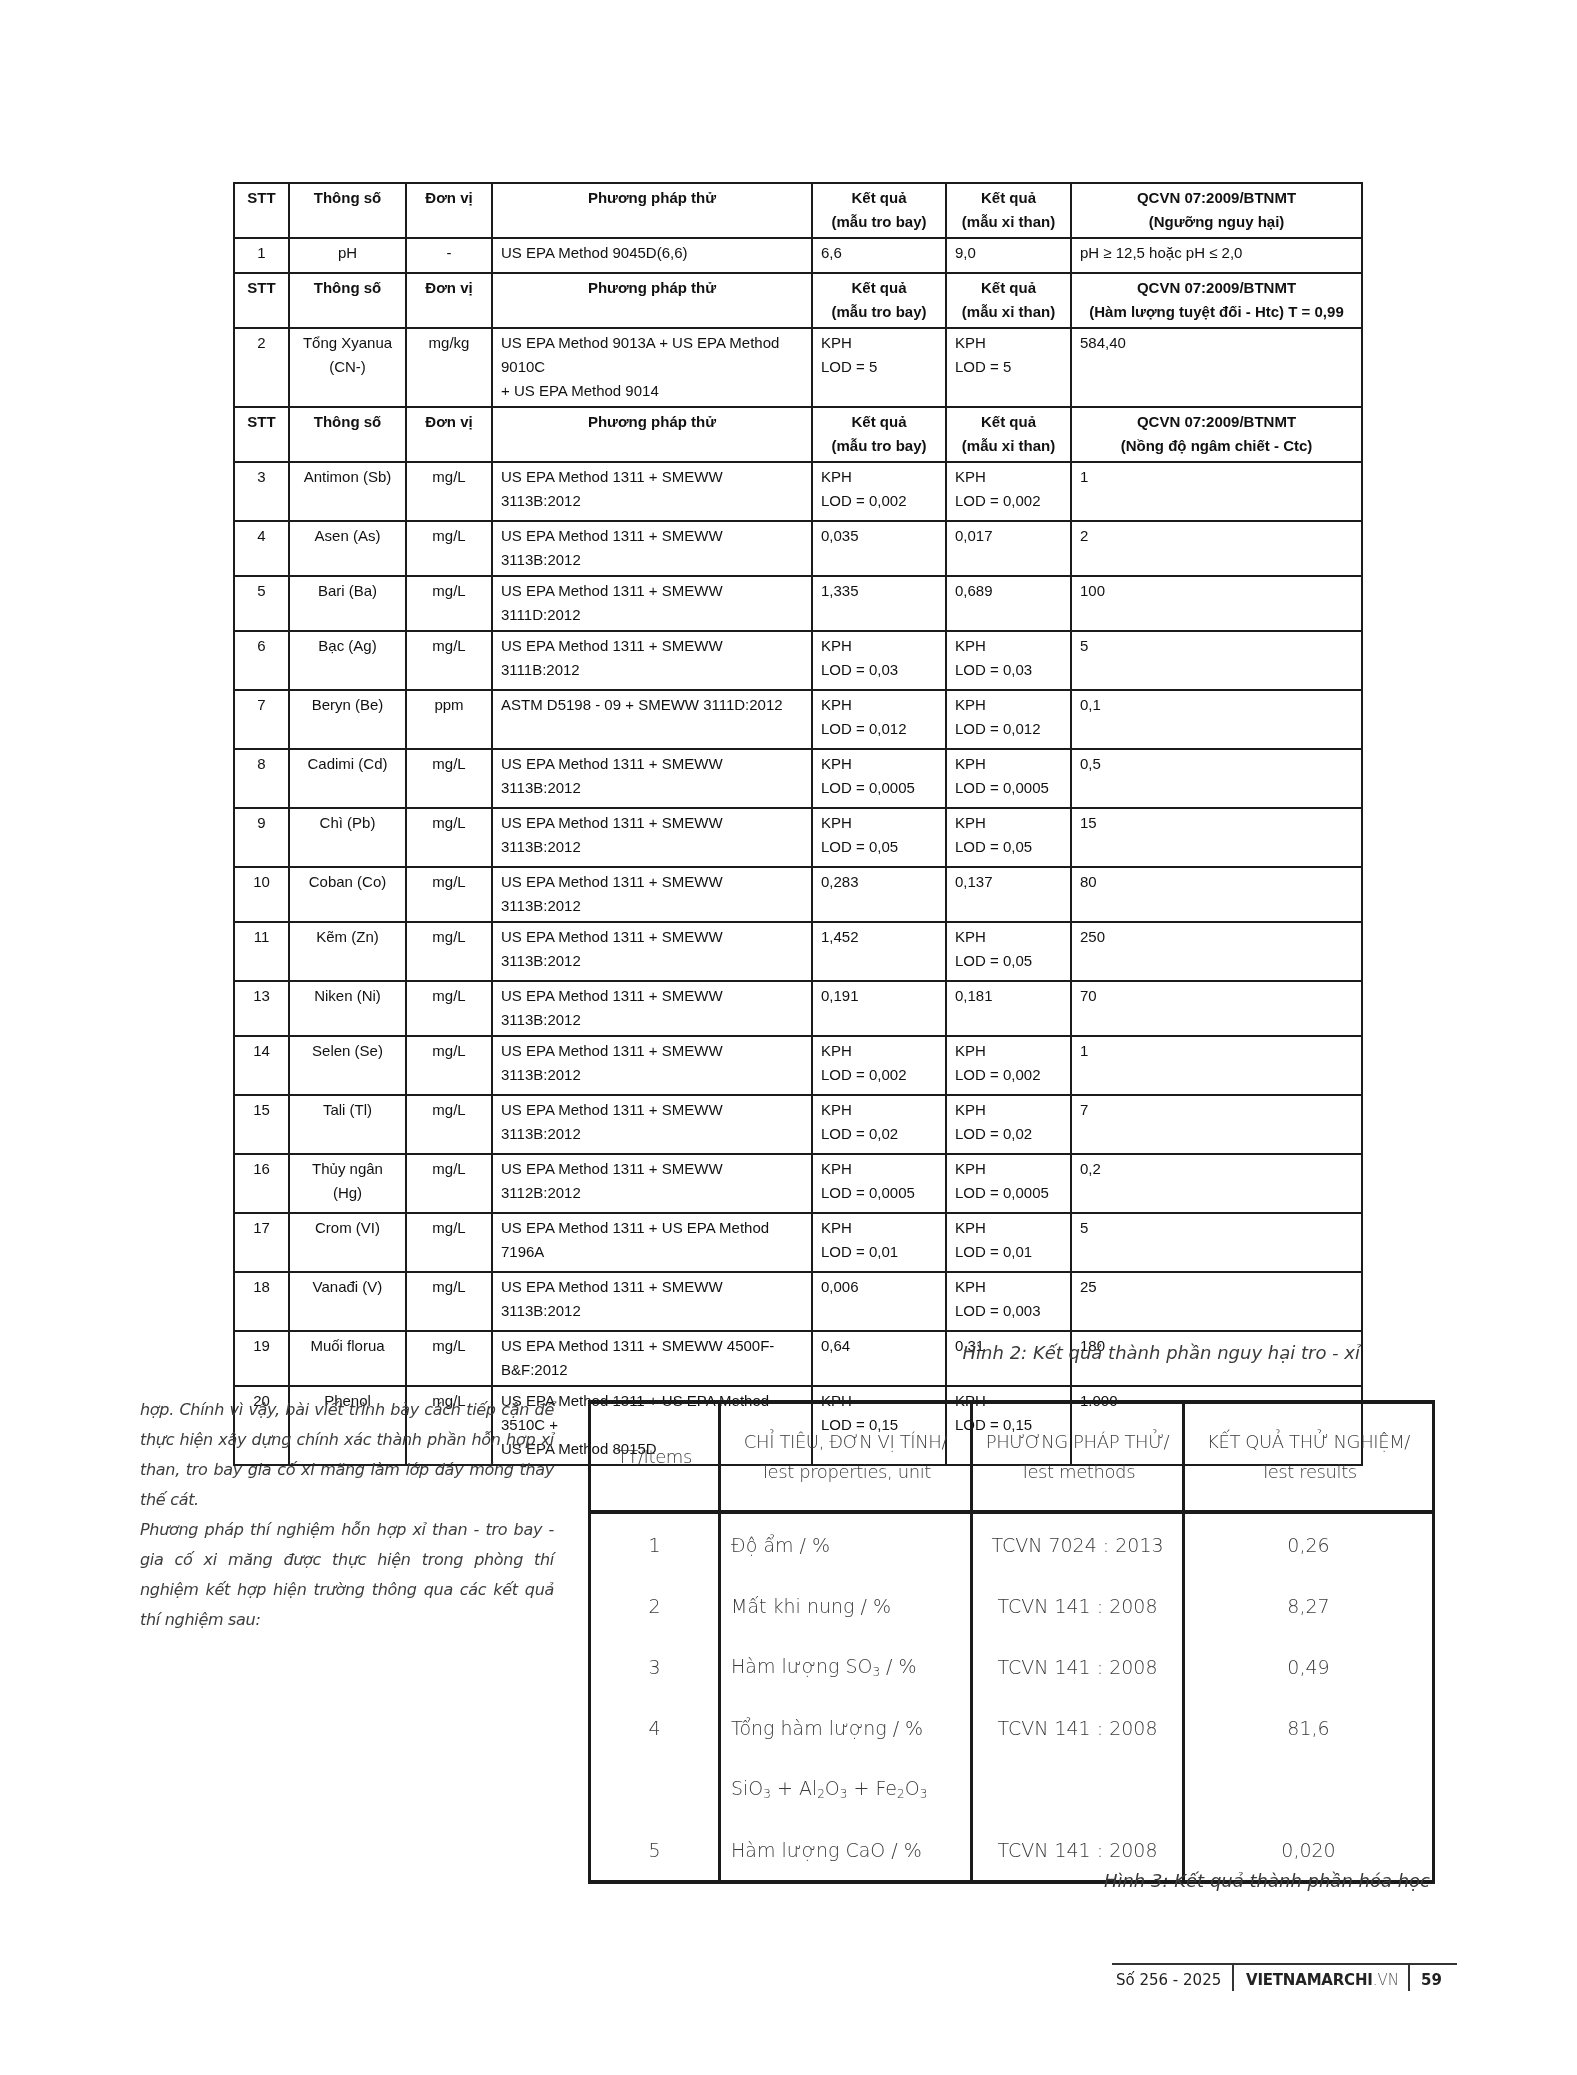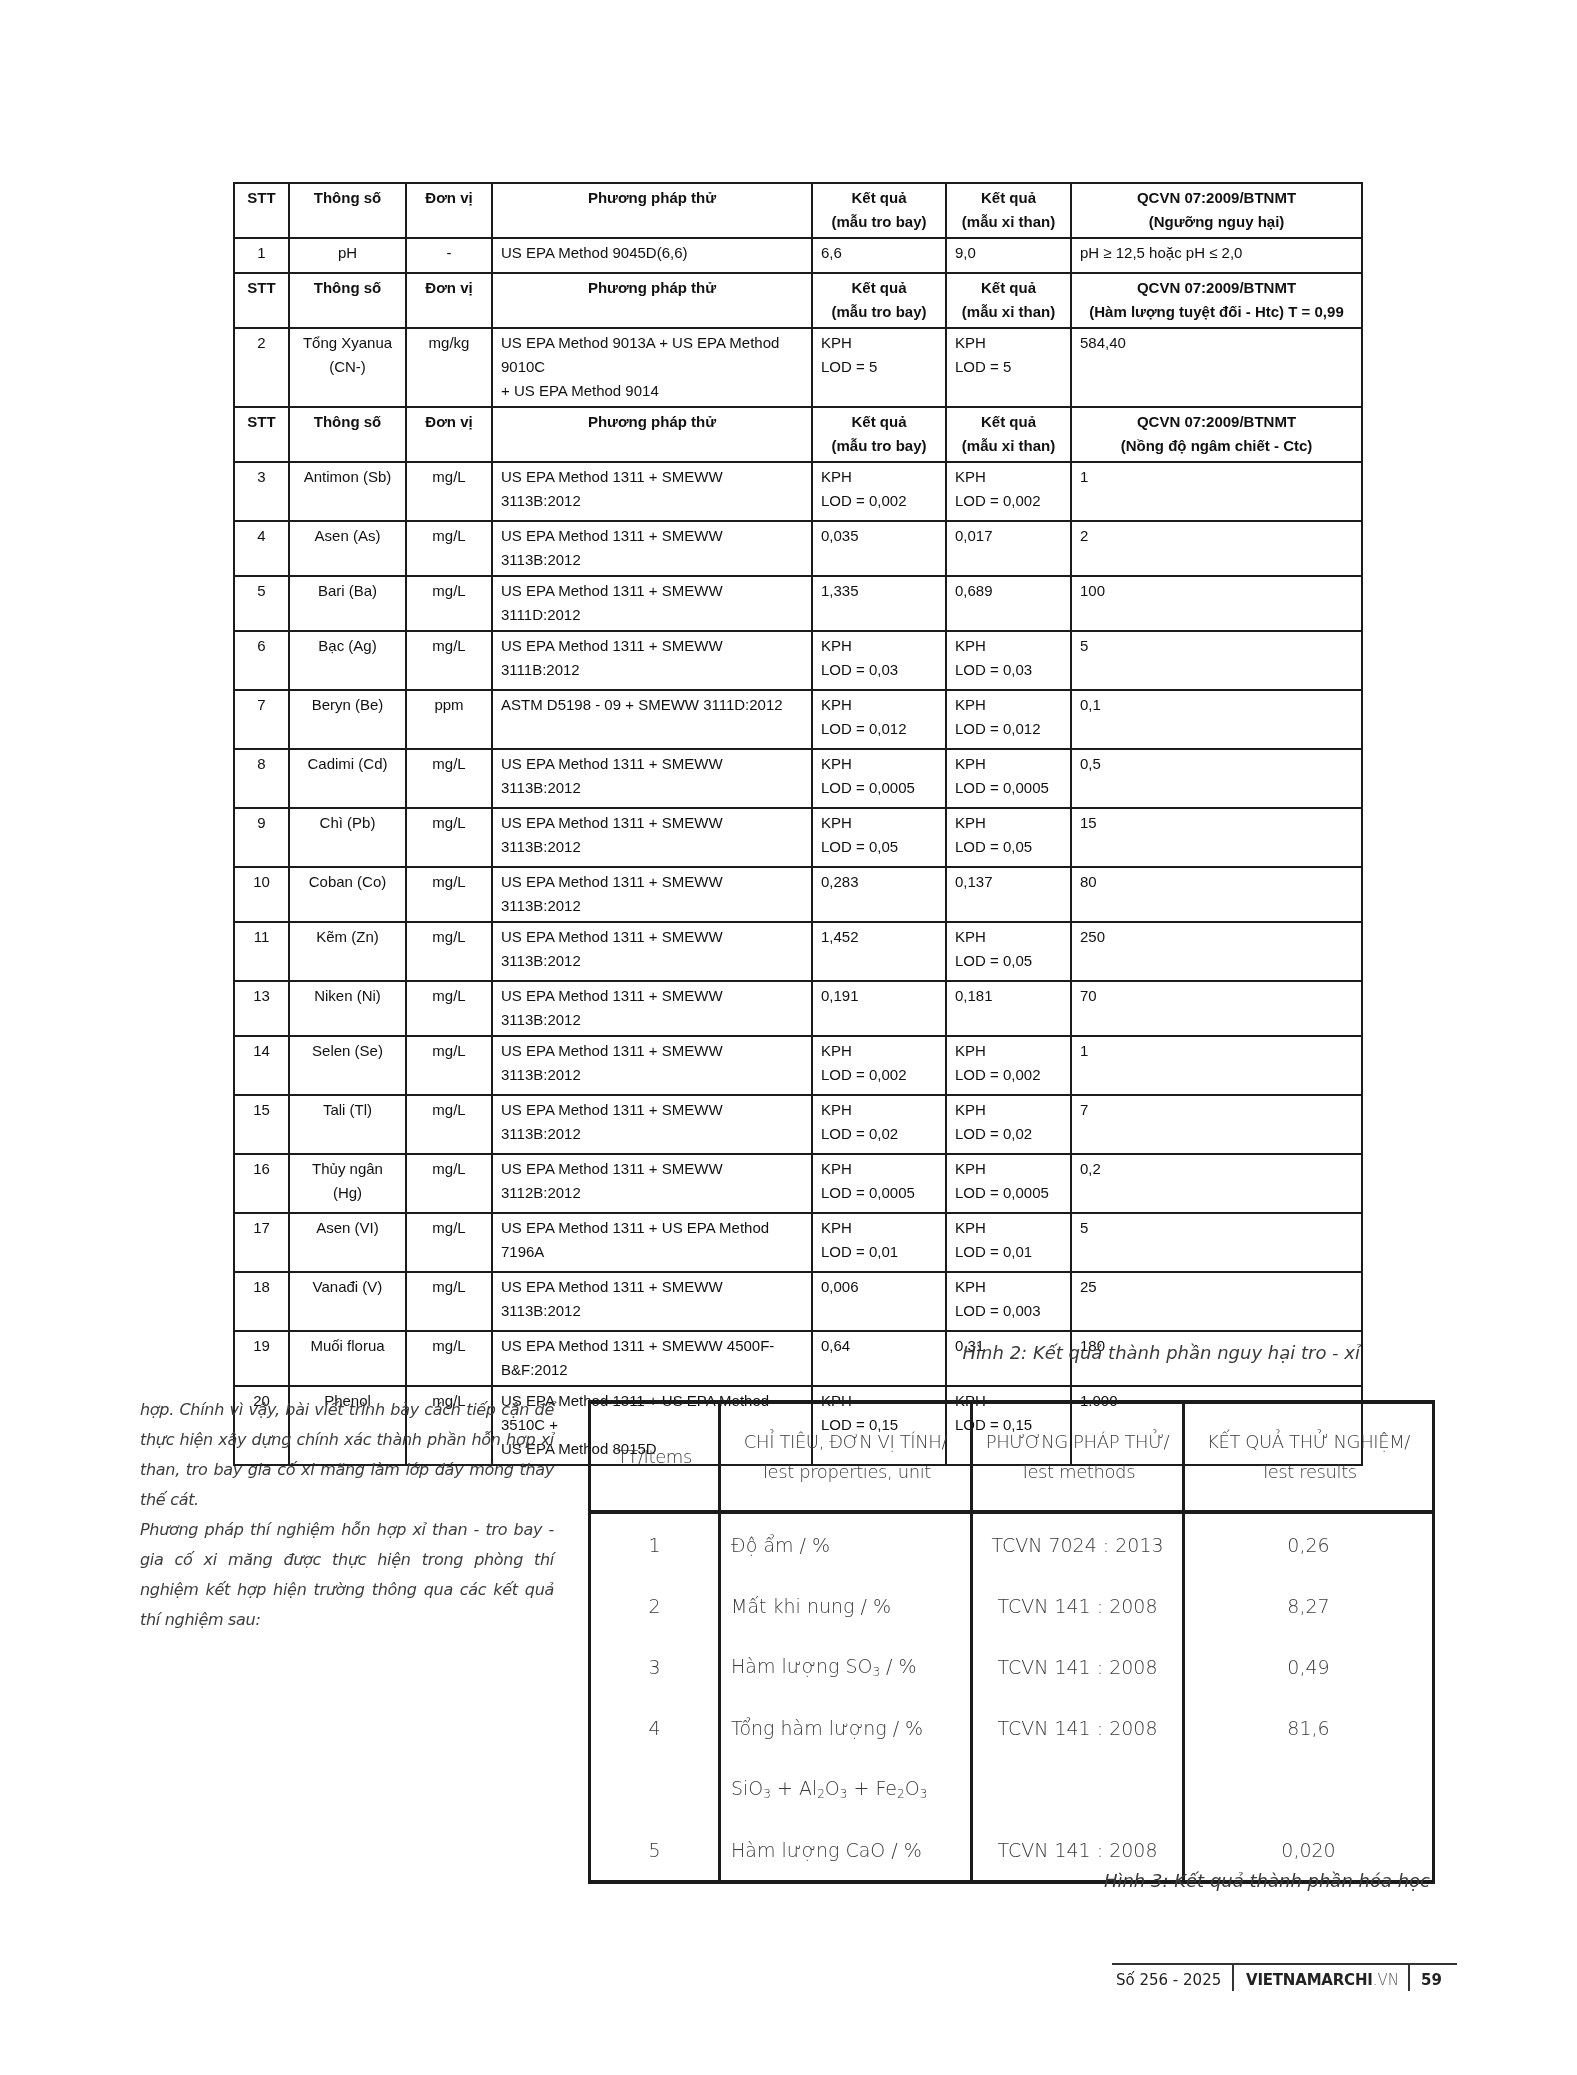--- a/index.html
+++ b/index.html
@@ -407,21 +407,21 @@
         </td>
         <td>
           <span class="ml">KPH</span>
           <span class="ml">LOD = 0,0005</span>
         </td>
         <td>0,2</td>
       </tr>
       <tr class="r2">
         <td class="c">17</td>
         <td class="c">
-          <span class="ml">Asen (VI)</span>
+          <span class="ml">Crom (VI)</span>
         </td>
         <td class="c">mg/L</td>
         <td>
           <span class="ml">US EPA Method 1311 + US EPA Method 7196A</span>
         </td>
         <td>
           <span class="ml">KPH</span>
           <span class="ml">LOD = 0,01</span>
         </td>
         <td>

